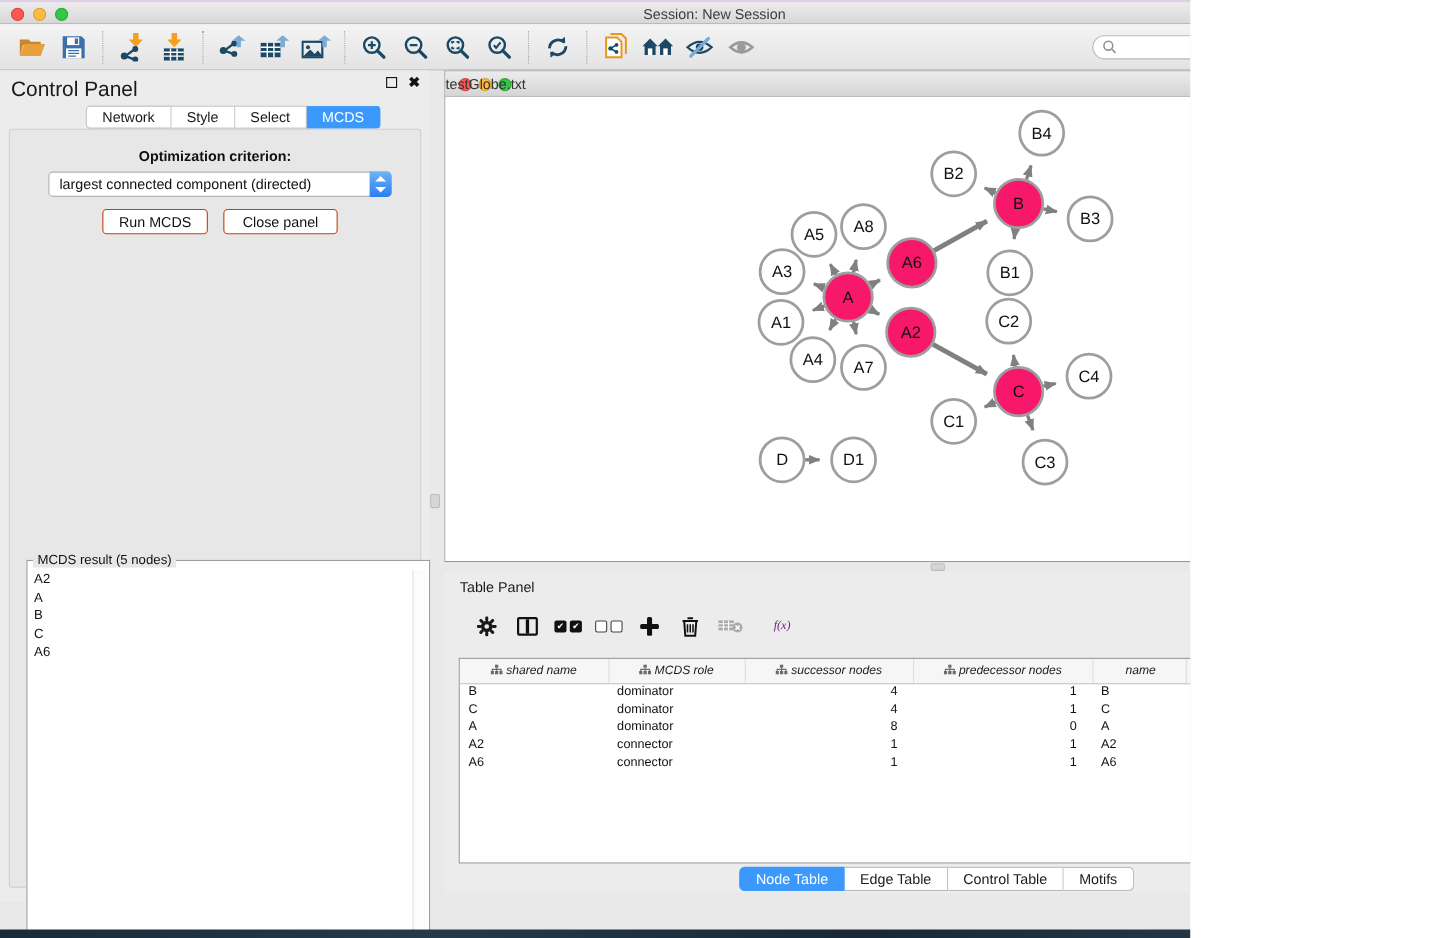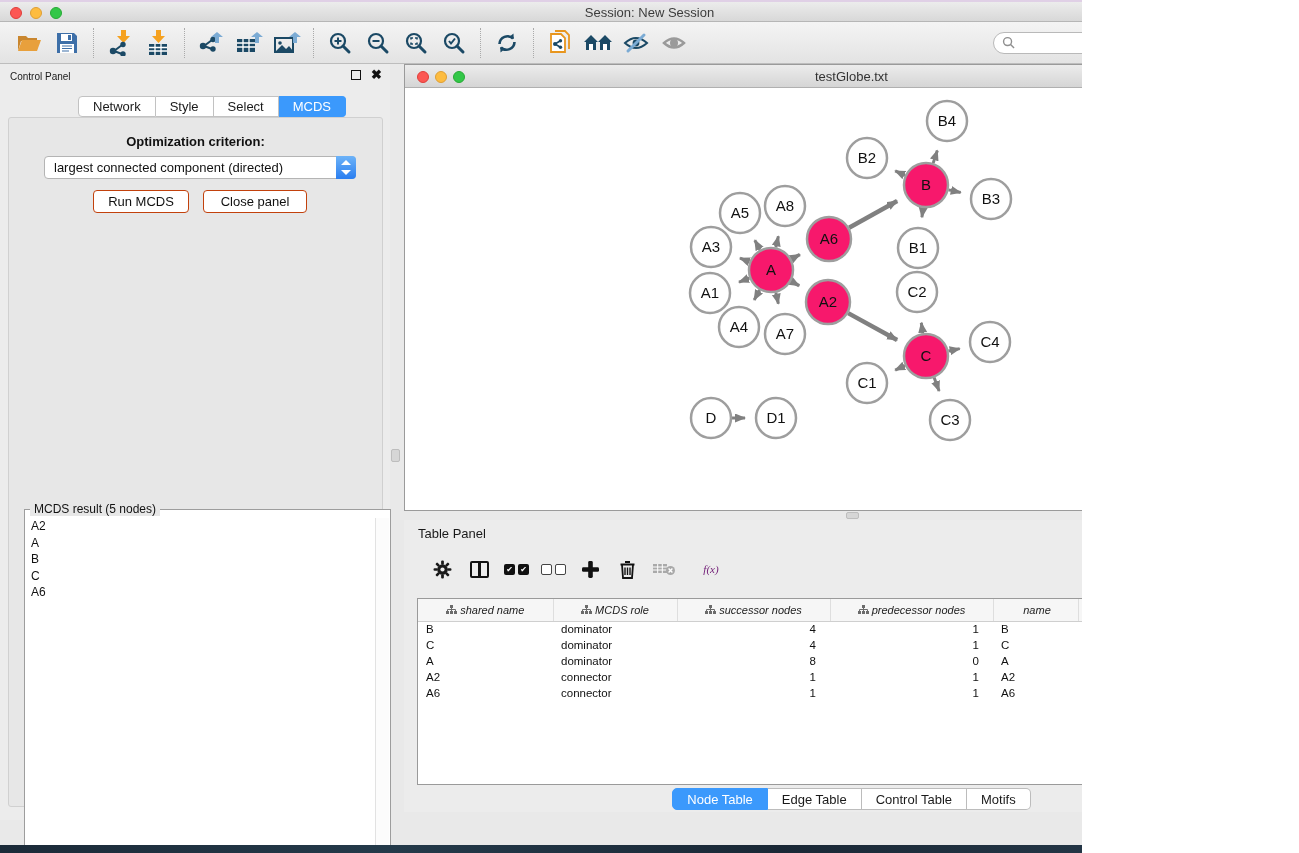--- a/index.html
+++ b/index.html
@@ -20,21 +20,21 @@
     background: linear-gradient(#f4f4f4,#e3e3e3); border-bottom:1px solid #bdbdbd;
     display:flex; align-items:center; padding:0 10px; }
   .tb-icon { display:inline-flex; align-items:center; justify-content:center; width:34px; height:32px; margin:0 2px; cursor:default; }
   .tb-sep { width:1px; height:30px; margin:0 7px; border-left:1px dotted #aaa; }
   .searchbox { margin-left:auto; width:296px; height:22px; background:#fff; border:1px solid #b9b9b9; border-radius:11px;
     display:flex; align-items:center; padding:0 8px; }
   .searchbox input { border:none; outline:none; flex:1; font-size:12px; height:18px; background:transparent; }
 
   
   .control-panel { position:absolute; left:0; top:64px; width:390px; height:756px; background:#ececec; }
-  .cp-title { position:absolute; left:10px; top:7px; font-size:10px; color:#1a1a1a; }
+  .cp-title { position:absolute; left:10px; top:7px; font-size:19px; color:#1a1a1a; }
   .win-btns { position:absolute; right:8px; top:6px; display:flex; gap:10px; align-items:center; }
   .float-btn { width:10px; height:10px; border:1.8px solid #111; display:inline-block; }
   .close-btn { font-size:13px; font-weight:bold; color:#111; line-height:10px; }
   .cp-tabs { position:absolute; left:78px; top:32px; display:flex; }
   .cp-tab { height:21px; padding:0 14px; font-size:13px; line-height:20px; background:#fff; color:#1a1a1a;
     border:1px solid #c2c2c2; border-left:none; }
   .cp-tab:first-child { border-left:1px solid #c2c2c2; border-radius:4px 0 0 4px; }
   .cp-tab:last-child { border-radius:0 4px 4px 0; }
   .cp-tab.active { background:#3b99fc; color:#fff; border-color:#3b99fc; }
   .cp-content { position:absolute; left:8px; top:53px; width:375px; height:690px;
@@ -57,21 +57,21 @@
   .result-scroll { position:absolute; top:8px; bottom:1px; right:1px; width:14px; background:#fcfcfc; border-left:1px solid #e2e2e2; }
 
   
   .vsplit-thumb { position:absolute; left:391px; top:449px; width:9px; height:13px; background:#d6d6d6; border:1px solid #bdbdbd; border-radius:2px; }
   .hsplit-thumb { position:absolute; left:846px; top:512px; width:13px; height:7px; background:#d6d6d6; border:1px solid #bdbdbd; border-radius:2px; }
 
   
   .network-window { position:absolute; left:404px; top:64px; width:895px; height:447px;
     border:1px solid #9a9a9a; background:#fff; }
   .nw-titlebar { position:absolute; left:0; top:0; right:0; height:23px; background:linear-gradient(#ececec,#d5d5d5); border-bottom:1px solid #b0b0b0; }
-  .nw-titlebar .title { position:absolute; left:0; right:0; top:4px; text-align:center; font-size:13px; color:#333; }
+  .nw-titlebar .title { position:absolute; left:0; right:0; top:4px; text-align:left; font-size:13px; color:#333; }
   .nw-tl { top:6px; }
   .nw-canvas { position:absolute; left:0; top:24px; width:886px; height:421px; background:#fff; }
   .nw-lane { position:absolute; right:0; top:24px; width:8px; bottom:0; background:#f1f1f1; border-left:1px solid #d6d6d6; }
   .resize-grip { position:absolute; right:1px; bottom:1px; }
 
   
   .table-panel { position:absolute; left:404px; top:520px; width:895px; height:292px; background:#ececec; }
   .tp-title { position:absolute; left:14px; top:6px; font-size:13px; color:#1a1a1a; }
   .tp-toolbar { position:absolute; left:0; top:28px; width:100%; height:42px; display:flex; align-items:center; padding-left:20px; gap:0; }
   .tp-icon { display:inline-flex; align-items:center; justify-content:center; width:37px; height:32px; }

